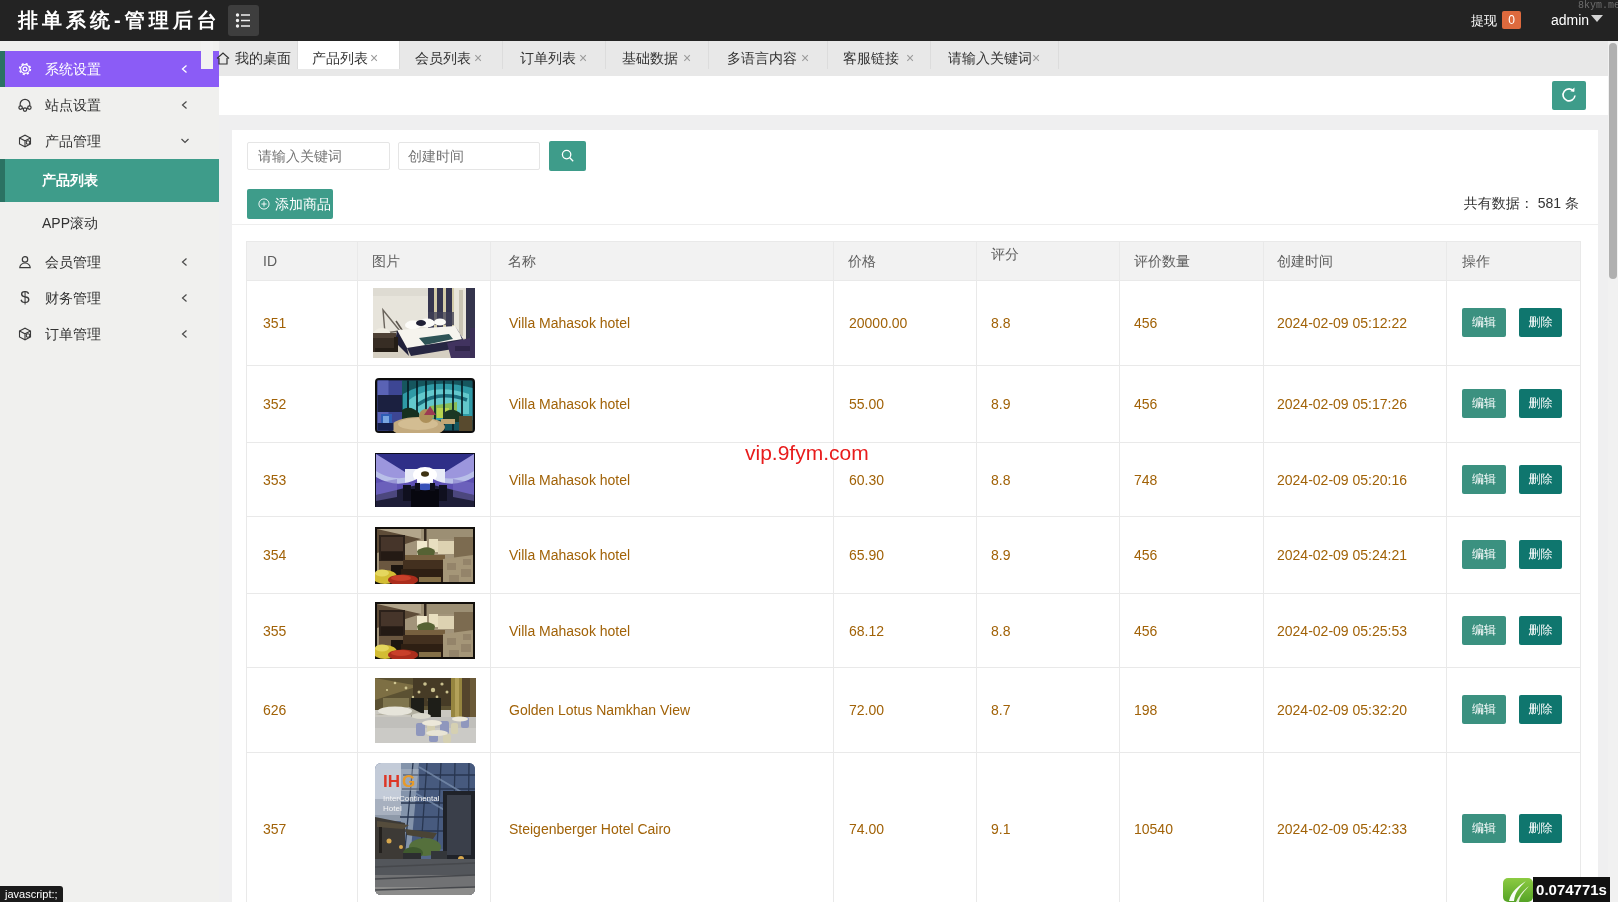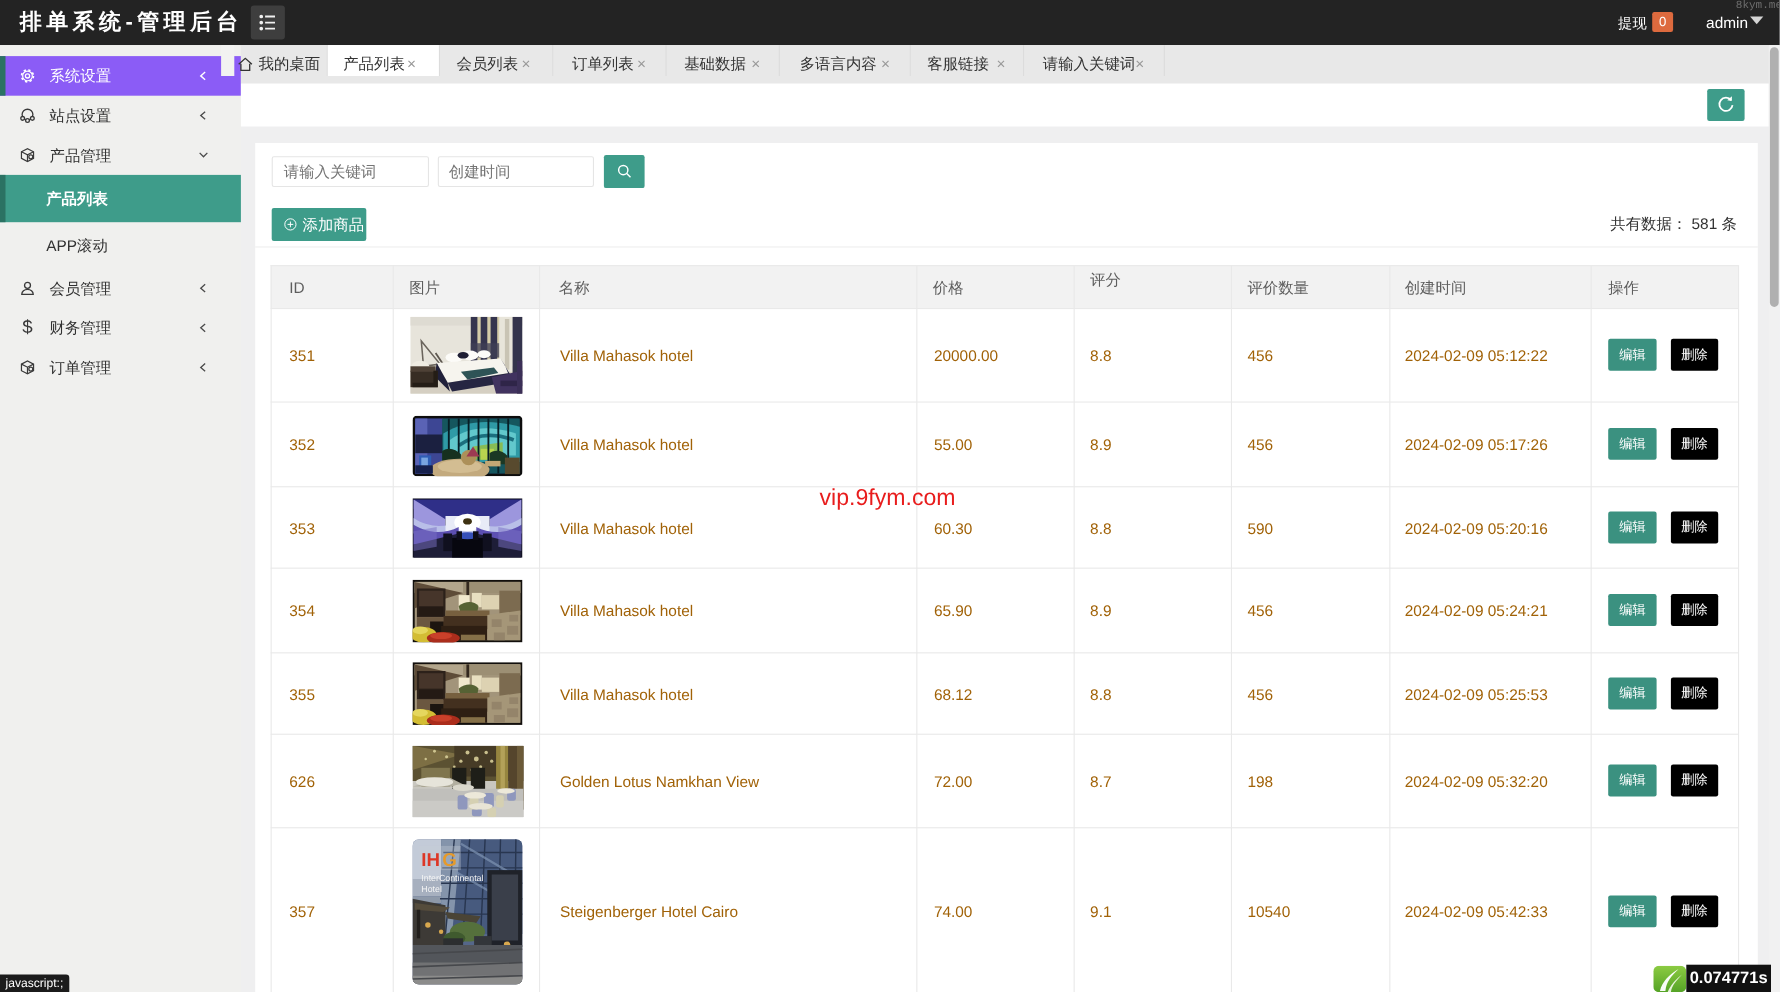--- a/index.html
+++ b/index.html
@@ -5,21 +5,21 @@
 html,body{width:1618px;height:902px;overflow:hidden}
 body{font-family:"Liberation Sans",sans-serif;background:#efeff0;position:relative}
 .ab{position:absolute}
 .teal{background:#3e9c8a}
 .wt{color:#fff}
 .ln{position:absolute;background:#e9e9e9}
 .ct{position:absolute;font-size:14px;color:#a16207;white-space:nowrap}
 .hd{position:absolute;font-size:14px;color:#5e5e5e;white-space:nowrap}
 .btn{position:absolute;border-radius:2px;color:#fff;font-size:12px;text-align:center;line-height:29px;height:29px}
 .be{background:#3b9180;width:44px}
-.bd{background:#000000;width:43px}
+.bd{background:#0f766e;width:43px}
 .mi{position:absolute;left:0;width:219px;height:36px;font-size:14px;color:#323232;line-height:36px}
 .mi .tx{position:absolute;left:45px}
 .mi .ic{position:absolute;left:17px;top:50%;margin-top:-8px;width:16px;height:16px}
 .mi .ch{position:absolute;left:179px;top:50%;margin-top:-6px;width:12px;height:12px}
 .sub{position:absolute;left:0;width:219px;height:43px;font-size:14px;color:#323232;line-height:43px}
 .tab{position:absolute;top:0;height:35px;font-size:14px;color:#333;line-height:35px;border-right:1px solid #dcdcdc}
 .tab .x{position:absolute;top:0;font-size:14px;color:#9a9a9a}
 </style></head>
 <body>
 
@@ -231,21 +231,21 @@
 <div class="ct" style="left:991px;top:396px">8.9</div>
 <div class="ct" style="left:1134px;top:396px">456</div>
 <div class="ct" style="left:1277px;top:396px">2024-02-09 05:17:26</div>
 <div class="btn be" style="left:1462px;top:389px">编辑</div>
 <div class="btn bd" style="left:1519px;top:389px">删除</div>
 
 <div class="ct" style="left:263px;top:472px">353</div>
 <div class="ct" style="left:509px;top:472px">Villa Mahasok hotel</div>
 <div class="ct" style="left:849px;top:472px">60.30</div>
 <div class="ct" style="left:991px;top:472px">8.8</div>
-<div class="ct" style="left:1134px;top:472px">590</div>
+<div class="ct" style="left:1134px;top:472px">748</div>
 <div class="ct" style="left:1277px;top:472px">2024-02-09 05:20:16</div>
 <div class="btn be" style="left:1462px;top:465px">编辑</div>
 <div class="btn bd" style="left:1519px;top:465px">删除</div>
 
 <div class="ct" style="left:263px;top:547px">354</div>
 <div class="ct" style="left:509px;top:547px">Villa Mahasok hotel</div>
 <div class="ct" style="left:849px;top:547px">65.90</div>
 <div class="ct" style="left:991px;top:547px">8.9</div>
 <div class="ct" style="left:1134px;top:547px">456</div>
 <div class="ct" style="left:1277px;top:547px">2024-02-09 05:24:21</div>

